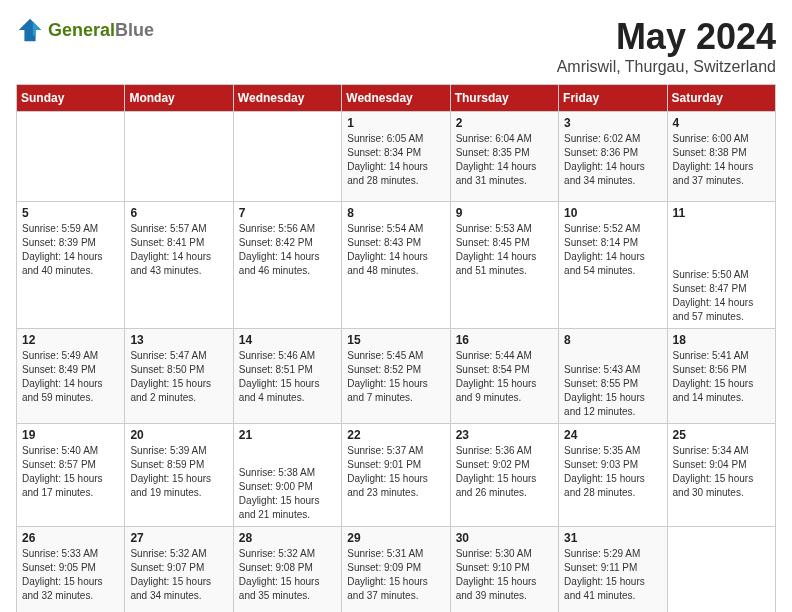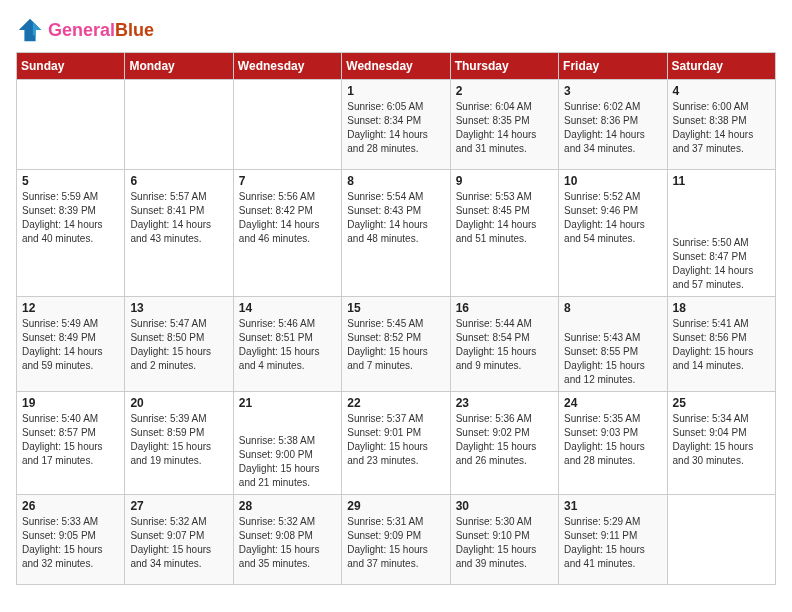--- a/index.html
+++ b/index.html
@@ -17,26 +17,26 @@
       margin-bottom: 8px;
     }
     .logo {
       display: flex;
       align-items: center;
       gap: 4px;
     }
     .logo-text-general {
       font-size: 18px;
       font-weight: bold;
-      color: #ec4899;
+      color: #4d7c0f;
     }
     .logo-text-blue {
       font-size: 18px;
       font-weight: bold;
-      color: #c2410c;
+      color: #737373;
     }
     .logo-icon {
       width: 28px;
       height: 28px;
     }
     .title-block {
       text-align: right;
     }
     .month-title {
       font-size: 36px;
@@ -96,20 +96,24 @@
   <div class="logo">
     <svg class="logo-icon" viewBox="0 0 40 40">
       <rect x="0" y="0" width="40" height="40" rx="4" fill="white"></rect>
       <polygon points="20,4 36,20 28,20 28,36 12,36 12,20 4,20" fill="#1a6faf"></polygon>
       <polygon points="24,8 36,20 28,20 28,28 24,28 24,8" fill="#2e9ad0"></polygon>
     </svg>
     <div>
       <span class="logo-text-general">General</span><span class="logo-text-blue">Blue</span>
     </div>
   </div>
+  <div class="title-block">
+    <div class="month-title">May 2024</div>
+    <div class="location-title">Amriswil, Thurgau, Switzerland</div>
+  </div>
 </div>
 
 <table>
   <thead>
     <tr>
     <th>Sunday</th>
         <th>Monday</th>
         <th>Wednesday</th>
         <th>Wednesday</th>
         <th>Thursday</th>
@@ -183,21 +187,21 @@
         <td>
           <span class="day-num">9</span>
           <div class="day-info" style="white-space: pre-line;">Sunrise: 5:53 AM
 Sunset: 8:45 PM
 Daylight: 14 hours
 and 51 minutes.</div>
         </td>
         <td>
           <span class="day-num">10</span>
           <div class="day-info" style="white-space: pre-line;">Sunrise: 5:52 AM
-Sunset: 9:46 PM
+Sunset: 8:14 PM
 Daylight: 14 hours
 and 54 minutes.</div>
         </td>
         <td>
           <span class="day-num">11</span>
           <div class="day-info" style="white-space: pre-line; margin-top: 48px;">Sunrise: 5:50 AM
 Sunset: 8:47 PM
 Daylight: 14 hours
 and 57 minutes.</div>
         </td>

